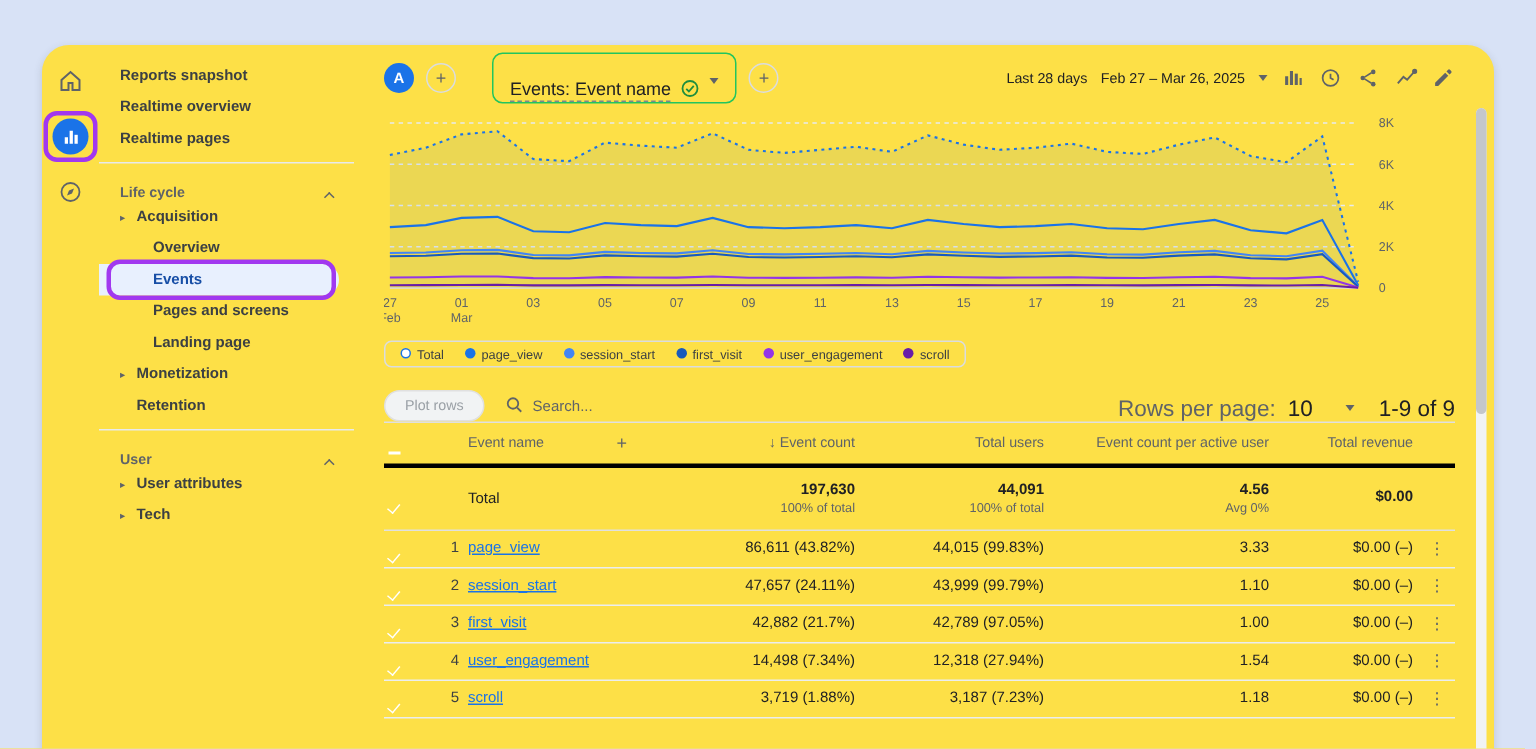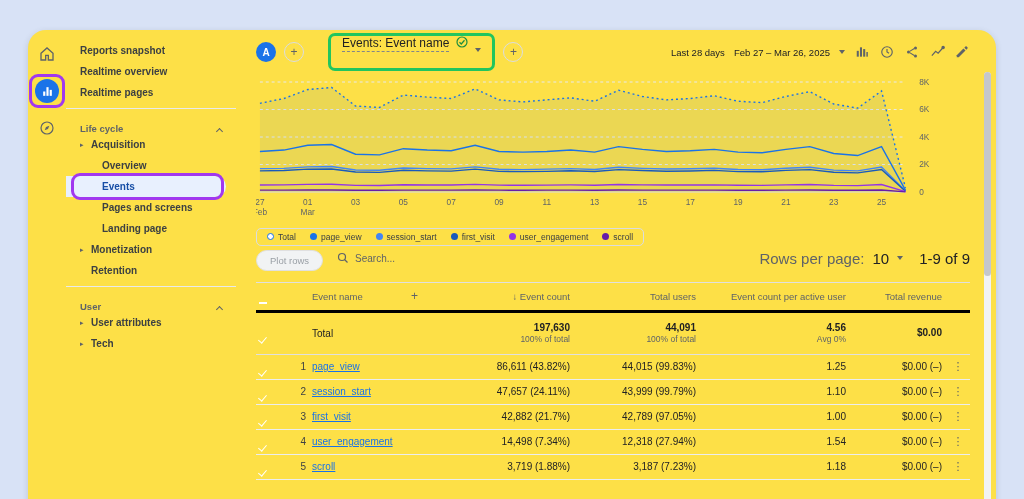--- a/index.html
+++ b/index.html
@@ -28,46 +28,46 @@
   .sb-div { border:none; border-top:1px solid #e8eaed; margin:5px 0; }
   .chev { width:5px; height:5px; border-right:1.5px solid #5f6368; border-bottom:1.5px solid #5f6368; transform:rotate(-135deg); margin-top:3px; }
   .annotation-events { position:absolute; left:5px; right:2px; top:-3px; bottom:-3px; border:3px solid #a138ef; border-radius:9px; pointer-events:none; }
 
   
   .main { flex:1; min-width:0; display:flex; flex-direction:column; padding:8px 26px 0 20px; position:relative; }
 
   .topbar { height:28px; flex:none; display:flex; align-items:center; gap:8px; }
   .avatar { width:20px; height:20px; border-radius:50%; background:#1a73e8; color:#fff; font-size:10px; font-weight:bold; display:flex; align-items:center; justify-content:center; cursor:pointer; }
   .circle-btn { width:20px; height:20px; border-radius:50%; border:1px solid #dadce0; color:#5f6368; font-size:12px; display:flex; align-items:center; justify-content:center; cursor:pointer; }
-  .title-chip { margin-left:16px; height:26px; display:flex; align-items:flex-end; gap:7px; border:3px solid #22c55e; border-radius:7px; padding:16px 11px; cursor:pointer; }
+  .title-chip { margin-left:16px; height:26px; display:flex; align-items:flex-start; gap:7px; border:1px solid #22c55e; border-radius:7px; padding:16px 11px; cursor:pointer; }
   .title-text { font-size:12px; color:#202124; border-bottom:1px dashed #80868b; padding-bottom:1px; }
   .caret { width:0; height:0; border-left:3.5px solid transparent; border-right:3.5px solid transparent; border-top:4px solid #5f6368; }
   .tb-right { margin-left:auto; display:flex; align-items:center; gap:9px; }
   .date-preset { font-size:9.5px; font-weight:normal; color:#202124; }
   .date-range { font-size:9.5px; color:#202124; }
   .tb-icon { width:16px; height:16px; display:flex; align-items:center; justify-content:center; color:#5f6368; cursor:pointer; }
 
   
   .chart-wrap { flex:none; height:150px; margin-top:8px; }
   #chart-svg { width:100%; height:148px; display:block; }
 
   .legend-row { flex:none; margin-top:2px; }
   #legend-items { display:inline-flex; align-items:center; gap:14px; border:1px solid #dadce0; border-radius:5px; padding:3px 10px; font-size:8.5px; color:#3c4043; }
   .lg-item { display:inline-flex; align-items:center; gap:4px; cursor:pointer; }
   .lg-dot { width:7px; height:7px; border-radius:50%; display:inline-block; }
 
   
-  .controls { flex:none; height:32px; display:flex; align-items:flex-start; gap:14px; margin-top:4px; }
+  .controls { flex:none; height:32px; display:flex; align-items:flex-end; gap:14px; margin-top:4px; }
   .plot-rows { border:1px solid #e0e0e0; background:#f1f3f4; border-radius:14px; padding:4px 13px; font-size:9.5px; color:#9aa0a6; cursor:default; }
   .search { display:flex; align-items:center; gap:6px; }
   .search input { border:none; outline:none; font-size:10px; color:#5f6368; width:100px; background:transparent; font-family:inherit; }
   .search input::placeholder { color:#5f6368; }
   .ctrl-right { margin-left:auto; display:flex; align-items:center; gap:8px; font-size:15px; }
   .rpp-label { color:#5f6368; }
-  .rpp-value { color:#202124; display:flex; align-items:center; gap:8px; cursor:pointer; }
+  .rpp-value { color:#202124; display:flex; align-items:center; gap:22px; cursor:pointer; }
   .pagination { color:#202124; margin-left:8px; }
 
   
   .table { flex:1; border-top:1px solid #e0e0e0; font-size:10px; color:#202124; }
   .tgrid { display:grid; grid-template-columns:34px 22px 1fr 130px 126px 150px 96px 24px; align-items:center; }
   .thead { height:30px; border-bottom:3px solid #000000; color:#5f6368; font-size:9.5px; }
   .total-row { height:42px; border-bottom:1px solid #e0e0e0; }
   .trow { height:25px; border-bottom:1px solid #ebedef; }
   .right { text-align:right; padding-right:4px; }
   .name-head { display:flex; align-items:center; justify-content:space-between; padding-right:26px; }
@@ -349,21 +349,21 @@
           </span>
         <span></span>
       </div>
 
       <div class="tgrid trow">
         <span><span class="cb checked"></span></span>
         <span class="rownum">1</span>
         <span><a class="name-link">page_view</a></span>
         <span class="right">86,611 (43.82%)</span>
         <span class="right">44,015 (99.83%)</span>
-        <span class="right">1.25</span>
+        <span class="right">3.33</span>
         <span class="right">$0.00 (–)</span>
         <span class="kebab">⋮</span>
       </div>
 
       <div class="tgrid trow">
         <span><span class="cb checked"></span></span>
         <span class="rownum">2</span>
         <span><a class="name-link">session_start</a></span>
         <span class="right">47,657 (24.11%)</span>
         <span class="right">43,999 (99.79%)</span>

